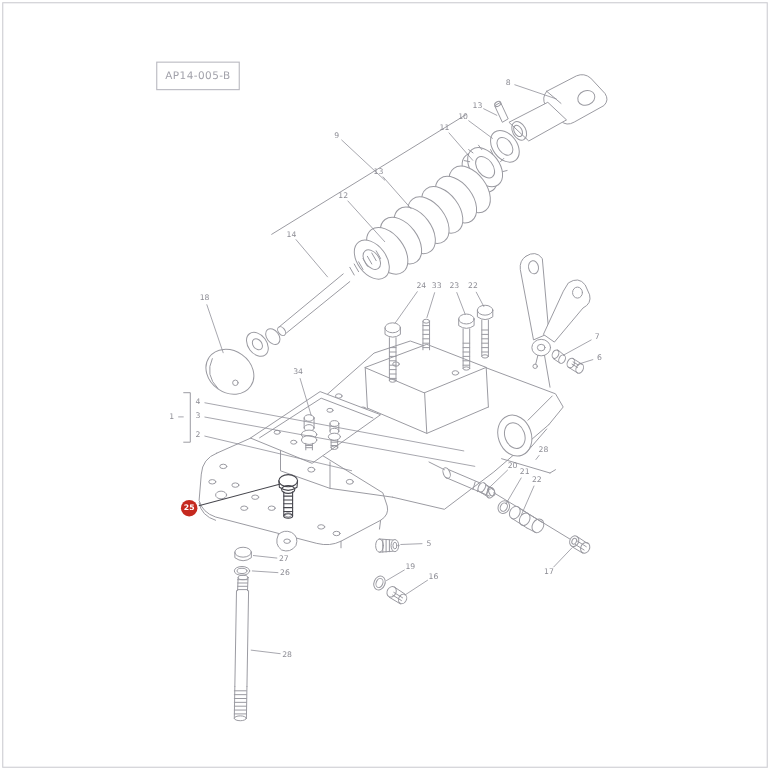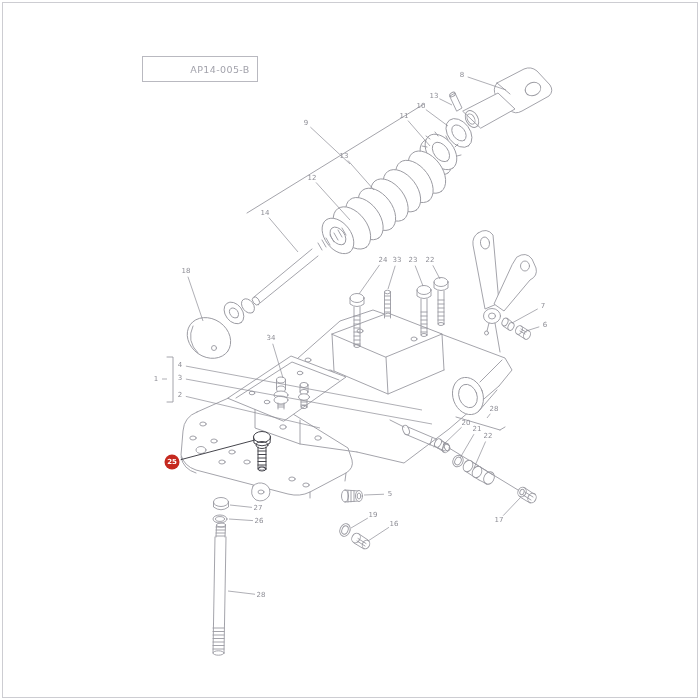--- a/index.html
+++ b/index.html
@@ -1,21 +1,21 @@
 <!DOCTYPE html>
 <html style="--line: #9a9aa1; --label: #8d8d95; --red: #c5291f; --hltext: #ffffff; --dark: #46464d;"><head>
 <meta charset="utf-8">
 <style>
   html,body{margin:0;padding:0;background:#fff;}
   .page{position:relative;width:700px;height:700px;background:#fff;overflow:hidden;
         font-family:"DejaVu Sans",sans-serif;}
   .frame{position:absolute;inset:2px;border:1px solid #cdcdd2;pointer-events:none;}
   .title-box{position:absolute;left:142px;top:56px;width:74px;height:24px;
         border:1px solid #b9b9c0;display:flex;align-items:center;justify-content:center;
-        overflow:hidden;padding-left:40px;}
+        overflow:hidden;}
   .title-box span{font-size:9.5px;color:#a2a2ab;letter-spacing:.4px;white-space:nowrap;}
   svg{position:absolute;left:0;top:0;}
   .d  {fill:none;stroke:var(--line);stroke-width:.9;stroke-linecap:round;stroke-linejoin:round;}
   .df {fill:#ffffff;stroke:var(--line);stroke-width:.9;stroke-linecap:round;stroke-linejoin:round;}
   .dk {fill:none;stroke:var(--dark);stroke-width:1;stroke-linecap:round;stroke-linejoin:round;}
   .dkf{fill:#ffffff;stroke:var(--dark);stroke-width:1;stroke-linecap:round;stroke-linejoin:round;}
   .leader{stroke:var(--label);stroke-width:.7;}
   .leader.hl{stroke:var(--dark);stroke-width:1;}
   .callout-text{font:7px "DejaVu Sans",sans-serif;fill:var(--label);text-anchor:middle;dominant-baseline:central;}
   .callout-text.hl{fill:var(--hltext);font-weight:bold;}

